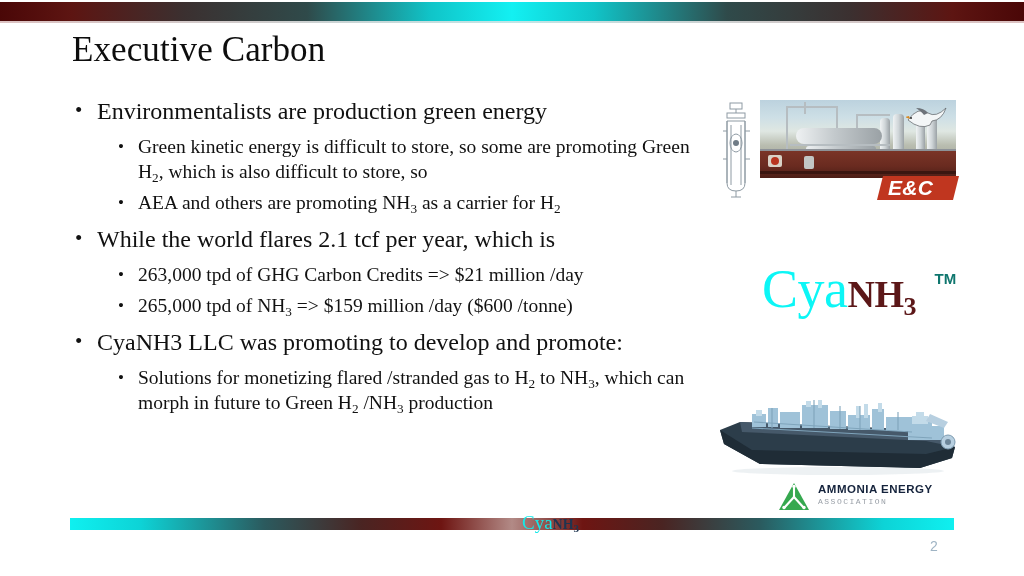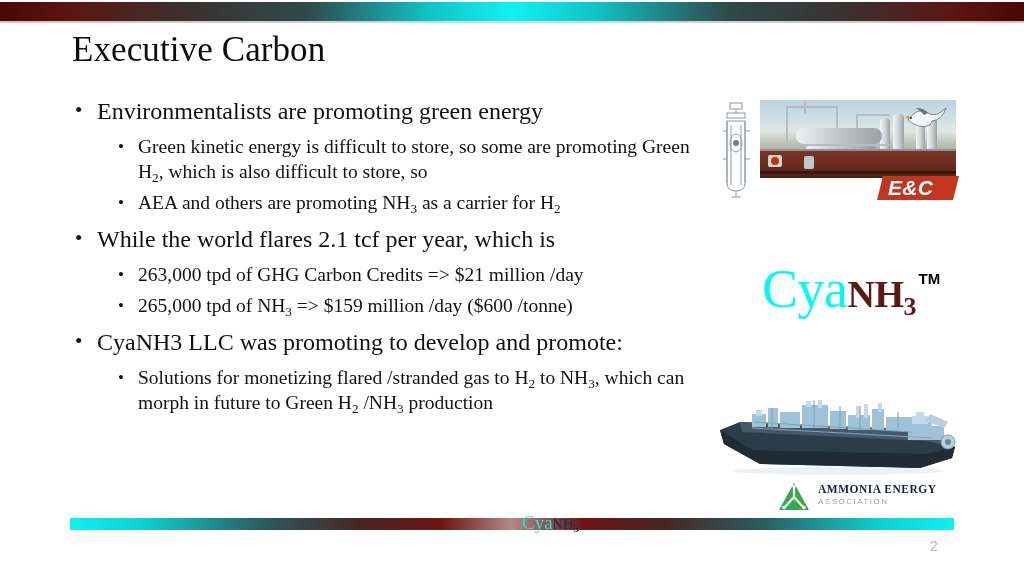--- a/index.html
+++ b/index.html
@@ -201,50 +201,50 @@
   #brand-sub {
     font-size: 26px;
     font-weight: bold;
     color: #5c1718;
     vertical-align: -.30em;
   }
   #brand-tm {
     font-family: "Liberation Sans", sans-serif;
     font-size: 15px;
     font-weight: bold;
-    color: #000000;
+    color: #0f766e;
     vertical-align: 1.55em;
-    margin-left: 2px;
+    margin-left: 18px;
   }
 
   
   #fpso-image {
     position: absolute;
     left: 712px; top: 392px;
     width: 252px; height: 84px;
   }
 
   
   #aea-logo {
     position: absolute;
     left: 778px; top: 482px;
     width: 172px; height: 30px;
   }
   #aea-tri { position: absolute; left: 0; top: 0; width: 32px; height: 29px; }
   #aea-text { position: absolute; left: 40px; top: 1px; }
   #aea-name {
-    font-family: Liberation Serif, serif;
+    font-family: Liberation Sans, sans-serif;
     font-weight: bold;
     font-size: 11.5px;
     letter-spacing: .5px;
     color: #15233c;
     line-height: 13px;
   }
   #aea-sub {
-    font-family: Liberation Sans, sans-serif;
+    font-family: Liberation Mono, monospace;
     font-size: 8px;
     letter-spacing: 1.5px;
     color: #9aa0a8;
     line-height: 11px;
   }
 
   
   #bottom-bar {
     position: absolute;
     left: 70px; top: 518px;
@@ -294,21 +294,21 @@
 </style>
 </head>
 <body>
 
 <div id="top-banner"></div>
 <div id="top-banner-edge"></div>
 
 <div id="page-title">Executive Carbon</div>
 
 <div id="content">
-    <div class="lvl1"><span class="bullet">•</span><span>Environmentalists are promoting green energy</span></div>
+    <div class="lvl1"><span class="bullet">•</span><span>Environmentalists are production green energy</span></div>
     <div class="gap-sm"></div>
     <div class="lvl2"><span class="bullet">•</span><span>Green kinetic energy is difficult to store, so some are promoting Green H<sub>2</sub>, which is also difficult to store, so</span></div>
     <div class="gap-sm"></div>
     <div class="lvl2"><span class="bullet">•</span><span>AEA and others are promoting NH<sub>3</sub> as a carrier for H<sub>2</sub></span></div>
     <div class="gap-md"></div>
     <div class="lvl1"><span class="bullet">•</span><span>While the world flares 2.1 tcf per year, which is</span></div>
     <div class="gap-sm"></div>
     <div class="lvl2"><span class="bullet">•</span><span>263,000 tpd of GHG Carbon Credits =&gt; $21 million /day</span></div>
     <div class="gap-sm"></div>
     <div class="lvl2"><span class="bullet">•</span><span>265,000 tpd of NH<sub>3</sub> =&gt; $159 million /day ($600 /tonne)</span></div>

